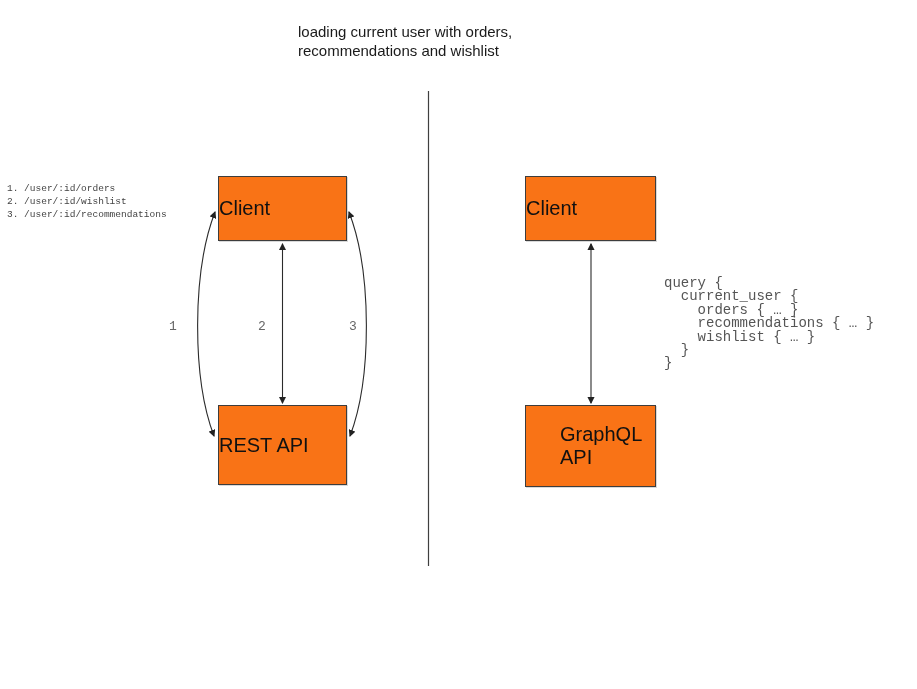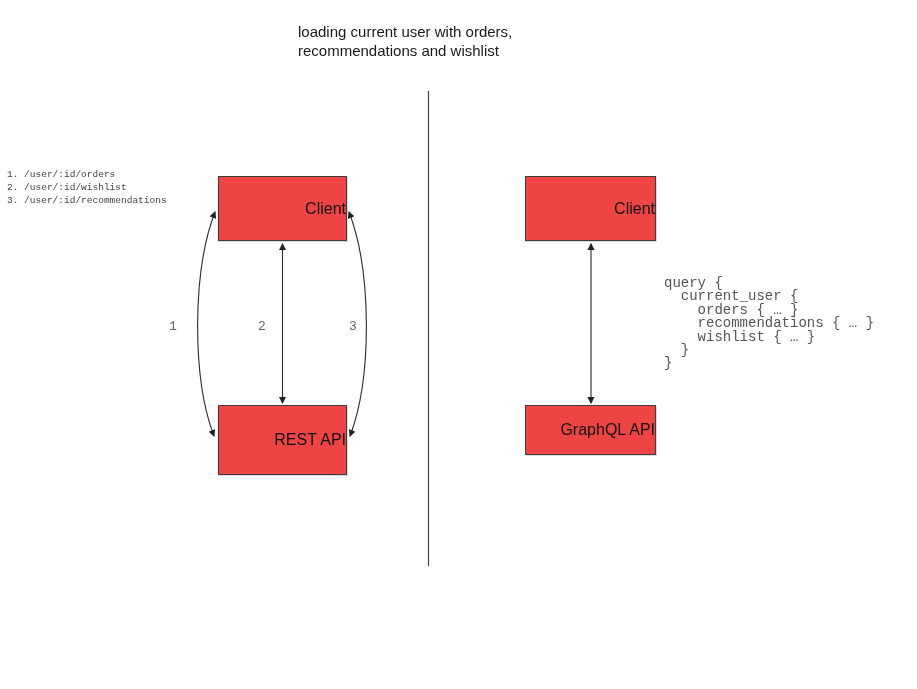--- a/index.html
+++ b/index.html
@@ -27,42 +27,42 @@
     white-space: pre-line;
   }
   svg.arrows {
     position: absolute;
     top: 0;
     left: 0;
     pointer-events: none;
   }
   .box {
     position: absolute;
-    background: #ef4444;
+    background: #f97316;
     border: 1.5px solid #3d3d3d;
     box-shadow: 1px 1px 0 rgba(0,0,0,0.15);
     display: flex;
     align-items: center;
-    justify-content: flex-end;
-    font-size: 16px;
+    justify-content: flex-start;
+    font-size: 20px;
     color: #111111;
     box-sizing: border-box;
   }
   #box-client-left  { left: 218px; top: 176px; width: 129px; height: 65px; }
-  #box-rest-api     { left: 218px; top: 405px; width: 129px; height: 70px; }
+  #box-rest-api     { left: 218px; top: 405px; width: 129px; height: 80px; }
   #box-client-right { left: 525px; top: 176px; width: 131px; height: 65px; }
-  #box-graphql-api  { left: 525px; top: 405px; width: 131px; height: 50px; }
+  #box-graphql-api  { left: 525px; top: 405px; width: 131px; height: 82px; padding-left: 34px; }
   .code {
     position: absolute;
     font-family: "Liberation Mono", "DejaVu Sans Mono", monospace;
     white-space: pre;
   }
   .endpoints {
     left: 7px;
-    top: 169px;
+    top: 183px;
     font-size: 9.5px;
     line-height: 12.8px;
     color: #444444;
   }
   .query {
     left: 664px;
     top: 277px;
     font-size: 14px;
     line-height: 13.4px;
     color: #555555;

